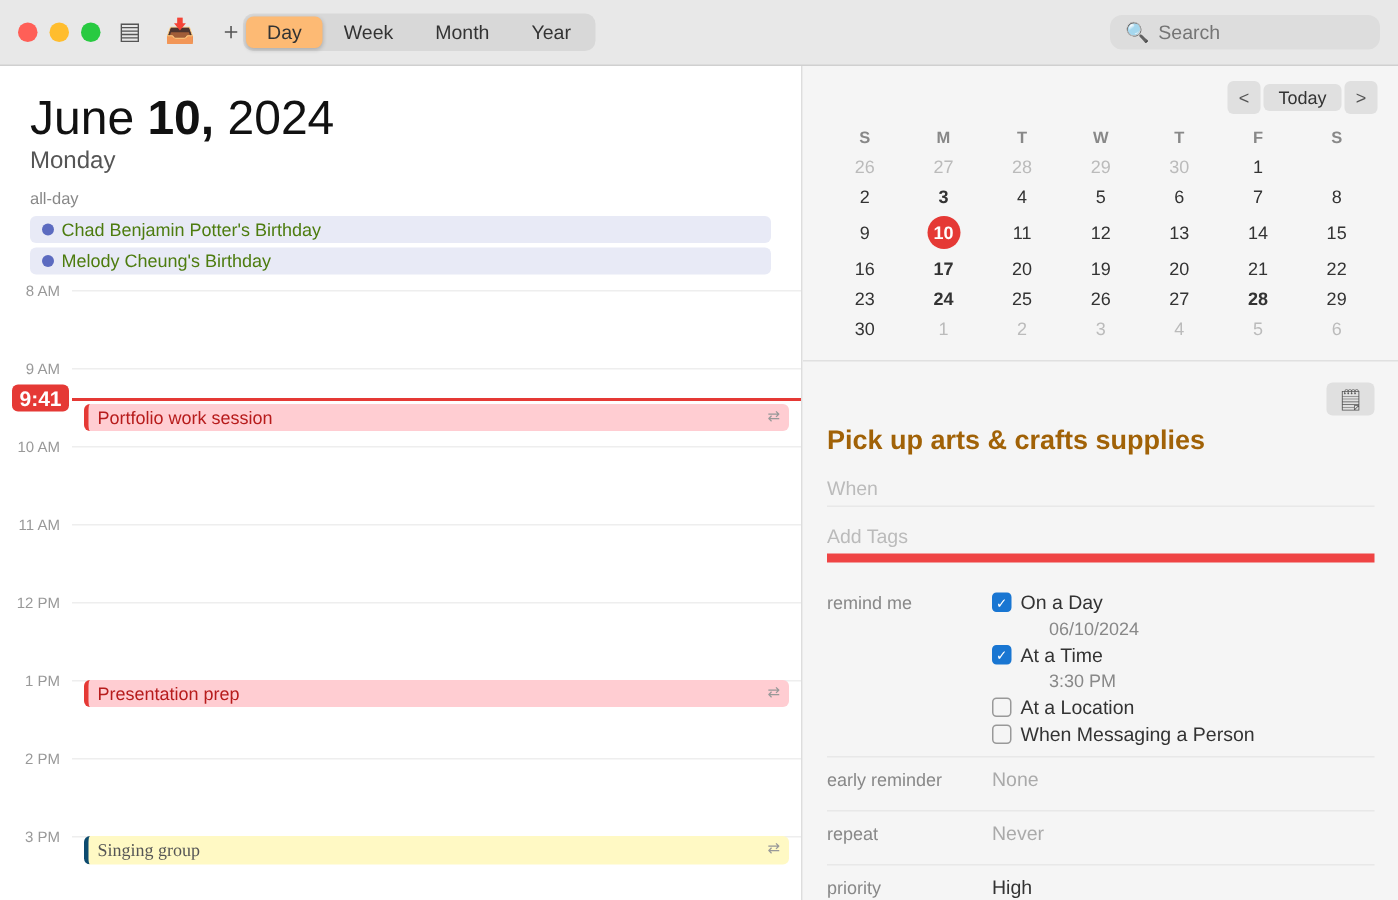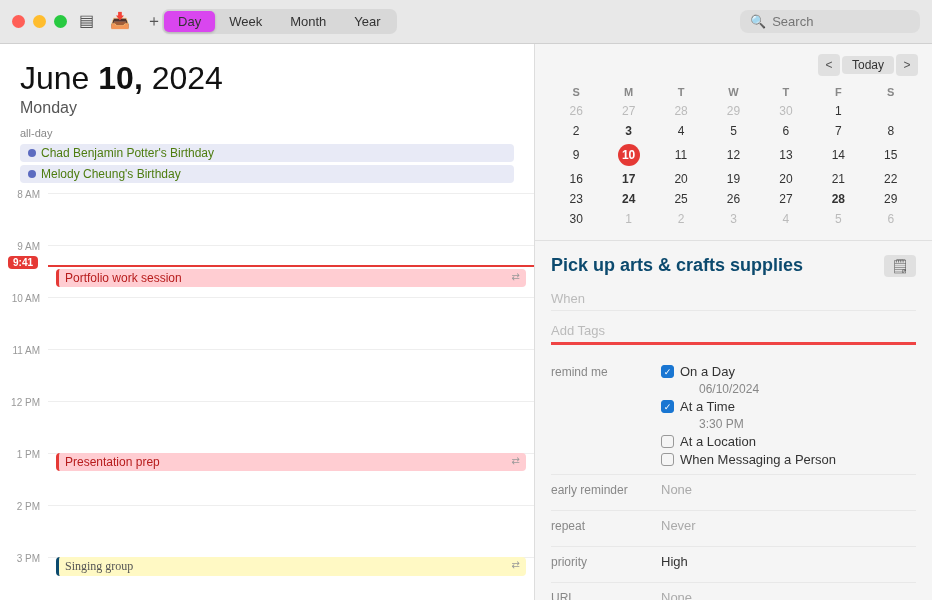--- a/index.html
+++ b/index.html
@@ -58,21 +58,21 @@
     .view-btn {
       padding: 3px 14px;
       border-radius: 5px;
       font-size: 13px;
       color: #333;
       cursor: pointer;
       background: transparent;
       border: none;
     }
     .view-btn.active {
-      background: #d946ef;
+      background: #fdba74;
       box-shadow: 0 1px 3px rgba(0,0,0,0.2);
       font-weight: 500;
     }
 
     .search-bar {
       display: flex;
       align-items: center;
       background: #ddd;
       border-radius: 8px;
       padding: 4px 10px;
@@ -176,21 +176,21 @@
     }
     .time-line {
       flex: 1;
       border-top: 1px solid #eee;
       margin-top: 6px;
       position: relative;
     }
     .current-time-badge {
       background: #e53935;
       color: #fff;
-      font-size: 10px;
+      font-size: 14px;
       font-weight: 600;
       padding: 1px 5px;
       border-radius: 4px;
       position: absolute;
       left: 8px;
       top: -9px;
       z-index: 10;
     }
 
     
@@ -310,21 +310,22 @@
     }
     .task-title-row {
       display: flex;
       align-items: flex-start;
       justify-content: space-between;
       margin-bottom: 10px;
     }
     .task-title {
       font-size: 18px;
       font-weight: 600;
-      color: #0c4a6e;
+      color: #a16207;
+      margin-top: 28px;
     }
     .task-note-icon {
       background: #e0e0e0;
       border-radius: 4px;
       padding: 3px 7px;
       font-size: 14px;
       color: #555;
       cursor: pointer;
     }
     .task-notes-field {
@@ -332,21 +333,21 @@
       color: #bbb;
       margin-bottom: 8px;
       padding: 4px 0;
       border-bottom: 1px solid #e8e8e8;
     }
     .task-tags-field {
       font-size: 13px;
       color: #bbb;
       margin-bottom: 12px;
       padding: 4px 0;
-      border-bottom: 3px solid #ef4444;
+      border-bottom: 6px solid #ef4444;
     }
 
     .task-fields {
       display: flex;
       flex-direction: column;
       gap: 0;
     }
     .field-row {
       display: flex;
       align-items: flex-start;

